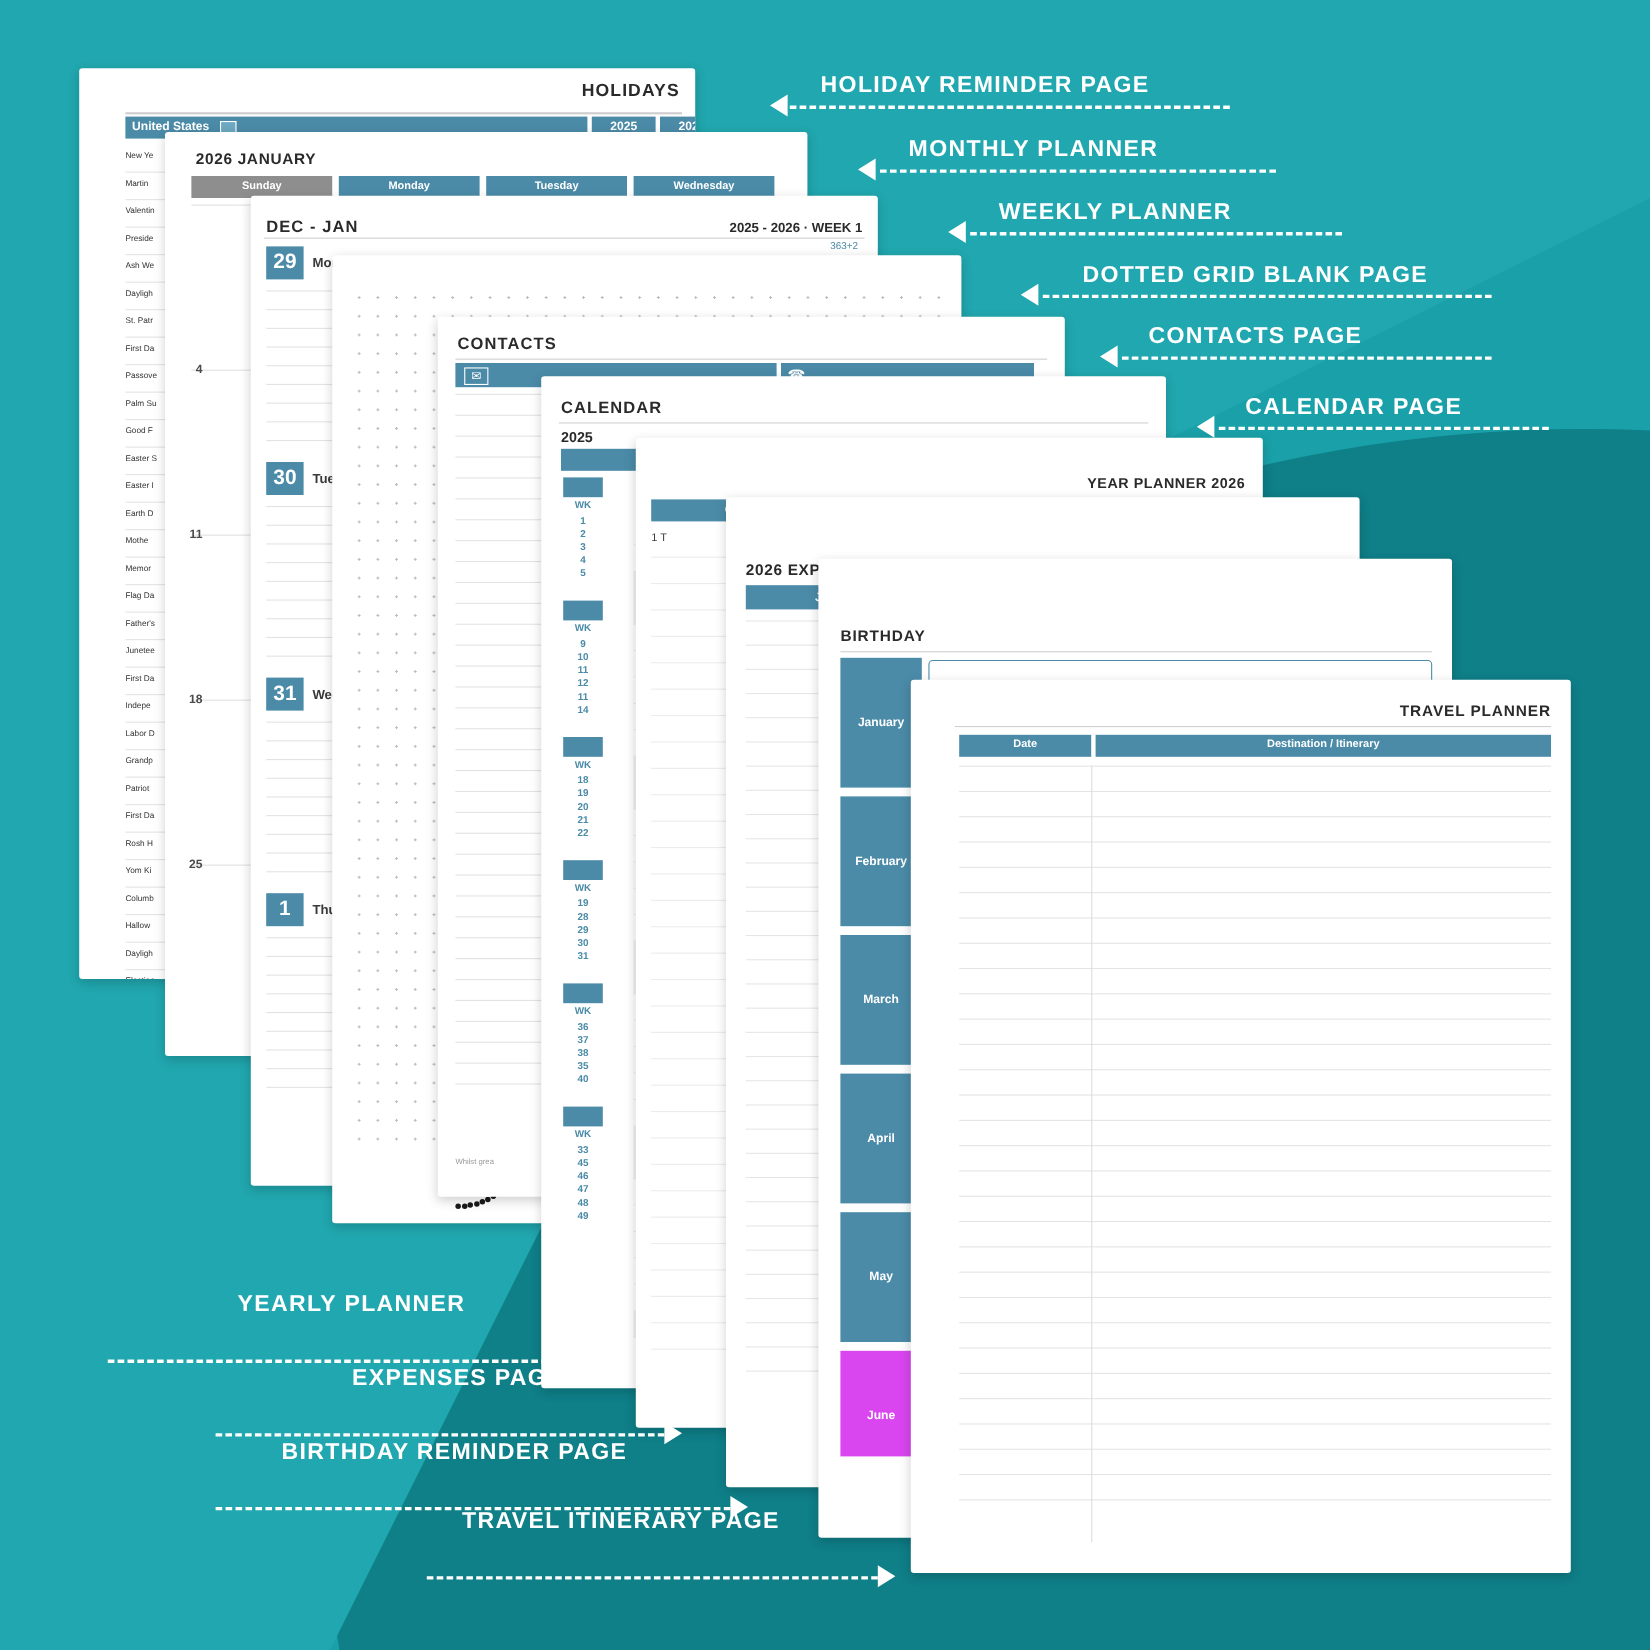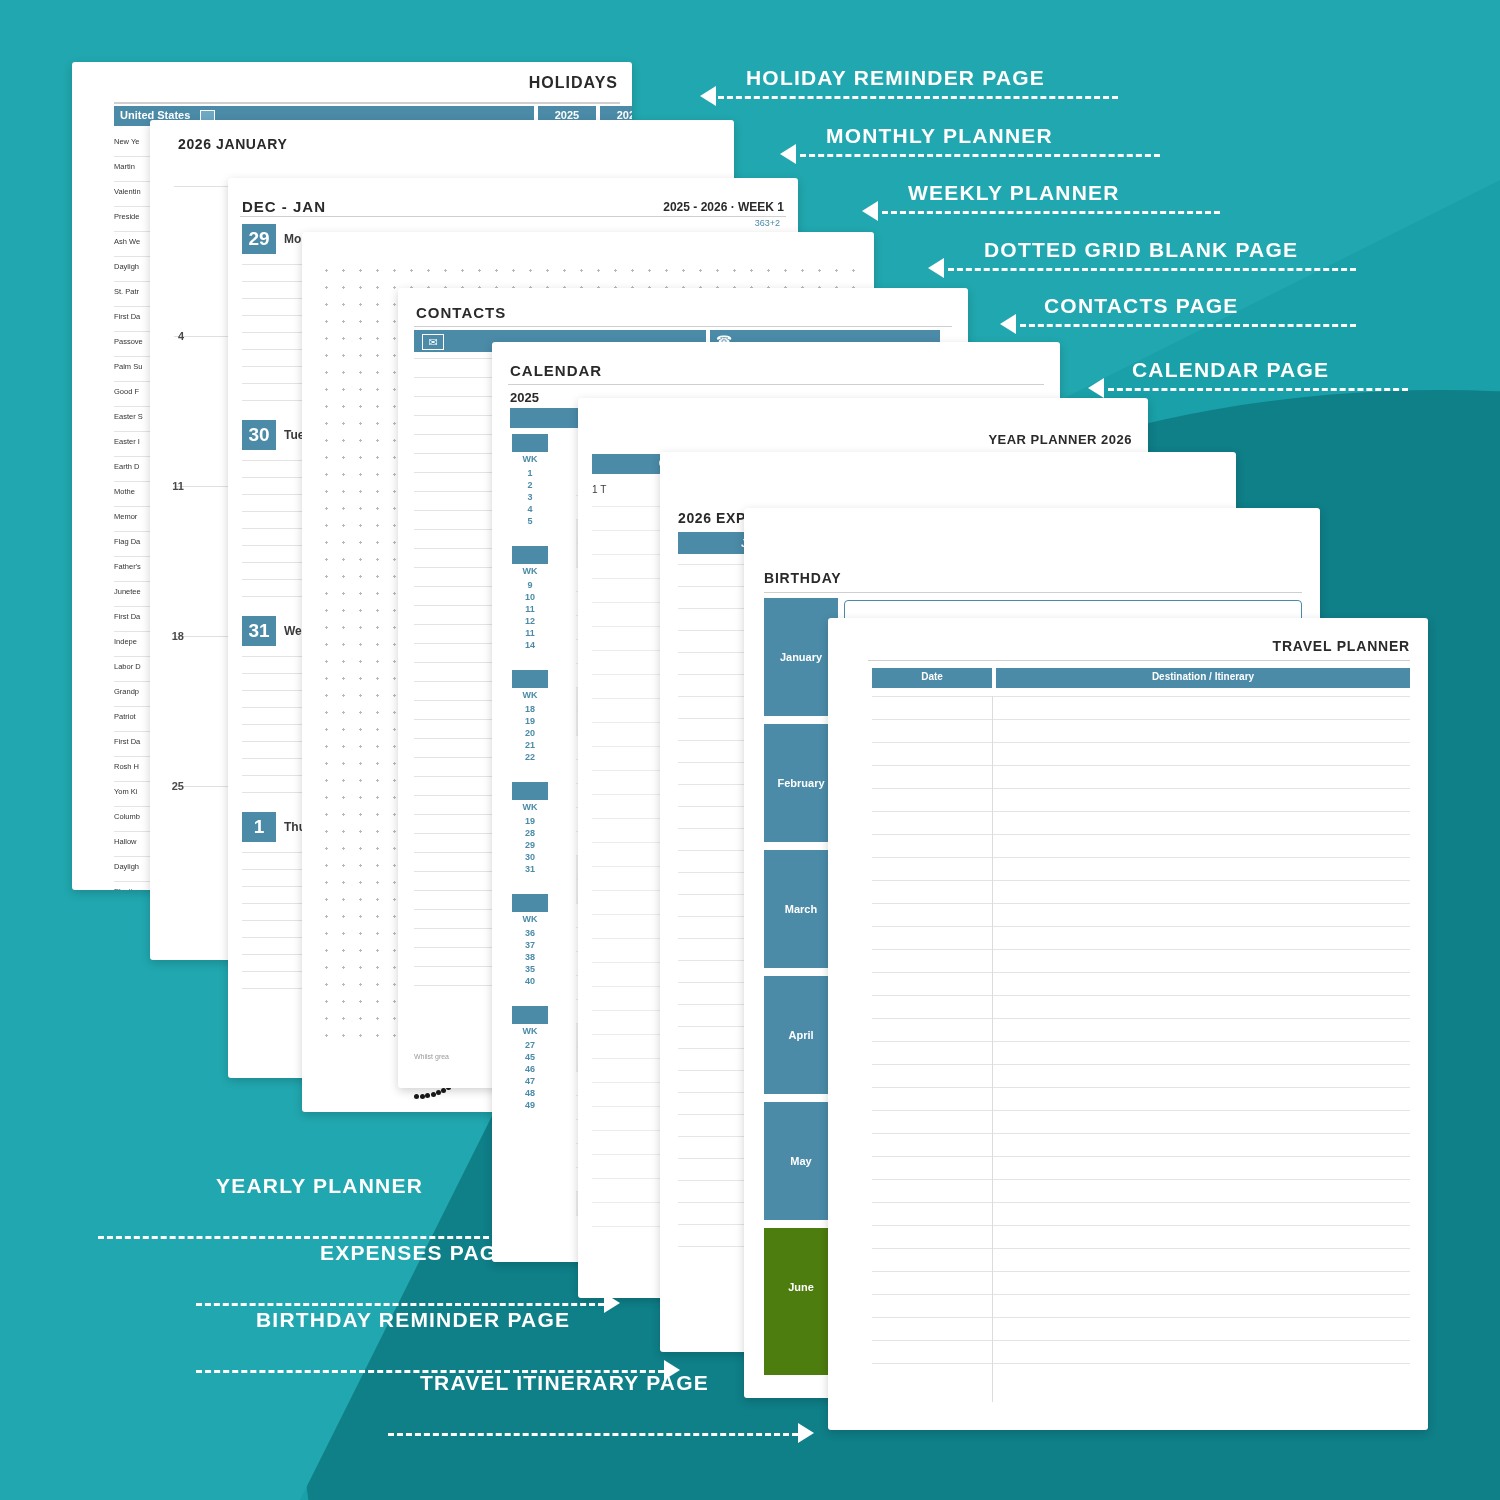--- a/index.html
+++ b/index.html
@@ -132,20 +132,26 @@
       <span style="left: 78.7921px; top: 69.6827px;"></span>
       <span style="left: 73.2733px; top: 70.9665px;"></span>
       <span style="left: 67.6603px; top: 71.7411px;"></span>
       <span style="left: 62px; top: 72px;"></span>
     </div>
 </div>
 
 <div class="sheet" style="left:150px;top:120px;width:584px;height:840px;">
   <div style="position:absolute;left:28px;top:16px;font-size:14px;font-weight:bold;color:#2a2a2a;letter-spacing:.6px;">2026 JANUARY</div>
 
+  <div id="monthly-weekdays" style="position:absolute;left:24px;top:40px;right:10px;height:22px;">
+      <div style="position:absolute;left:0px;top:0;width:128px;height:20px;background:#8e8e8e;color:#fff;font-size:10px;font-weight:bold;text-align:center;line-height:20px;">Sunday</div>
+      <div style="position:absolute;left:134px;top:0;width:128px;height:20px;background:#4b8ba8;color:#fff;font-size:10px;font-weight:bold;text-align:center;line-height:20px;">Monday</div>
+      <div style="position:absolute;left:268px;top:0;width:128px;height:20px;background:#4b8ba8;color:#fff;font-size:10px;font-weight:bold;text-align:center;line-height:20px;">Tuesday</div>
+      <div style="position:absolute;left:402px;top:0;width:128px;height:20px;background:#4b8ba8;color:#fff;font-size:10px;font-weight:bold;text-align:center;line-height:20px;">Wednesday</div>
+    </div>
 
   <div id="monthly-grid" style="position:absolute;left:24px;top:66px;right:0;bottom:10px;">
       <div style="position:absolute;left:0;top:0px;right:0;height:148px;border-top:1px solid #e0e0e0;"></div>
       <div style="position:absolute;left:0;top:150px;right:0;height:148px;border-top:1px solid #e0e0e0;"></div>
       <div style="position:absolute;left:0;top:300px;right:0;height:148px;border-top:1px solid #e0e0e0;"></div>
       <div style="position:absolute;left:0;top:450px;right:0;height:148px;border-top:1px solid #e0e0e0;"></div>
       <div style="position:absolute;left:0;top:600px;right:0;height:148px;border-top:1px solid #e0e0e0;"></div>
       <div style="position:absolute;left:-16px;top:144px;width:26px;font-size:11px;font-weight:bold;color:#4a4a4a;text-align:right;">4</div>
       <div style="position:absolute;left:-16px;top:294px;width:26px;font-size:11px;font-weight:bold;color:#4a4a4a;text-align:right;">11</div>
       <div style="position:absolute;left:-16px;top:444px;width:26px;font-size:11px;font-weight:bold;color:#4a4a4a;text-align:right;">18</div>
@@ -400,21 +406,21 @@
       <div style="position:absolute;left:0;top:430px;width:36px;text-align:center;font-size:9px;font-weight:bold;color:#4b8ba8;">31</div>
       <div style="position:absolute;left:0;top:460px;width:36px;height:18px;background:#4b8ba8;"></div>
       <div style="position:absolute;left:0;top:480px;width:36px;text-align:center;font-size:9px;font-weight:bold;color:#4b8ba8;">WK</div>
       <div style="position:absolute;left:0;top:494px;width:36px;text-align:center;font-size:9px;font-weight:bold;color:#4b8ba8;">36</div>
       <div style="position:absolute;left:0;top:506px;width:36px;text-align:center;font-size:9px;font-weight:bold;color:#4b8ba8;">37</div>
       <div style="position:absolute;left:0;top:518px;width:36px;text-align:center;font-size:9px;font-weight:bold;color:#4b8ba8;">38</div>
       <div style="position:absolute;left:0;top:530px;width:36px;text-align:center;font-size:9px;font-weight:bold;color:#4b8ba8;">35</div>
       <div style="position:absolute;left:0;top:542px;width:36px;text-align:center;font-size:9px;font-weight:bold;color:#4b8ba8;">40</div>
       <div style="position:absolute;left:0;top:572px;width:36px;height:18px;background:#4b8ba8;"></div>
       <div style="position:absolute;left:0;top:592px;width:36px;text-align:center;font-size:9px;font-weight:bold;color:#4b8ba8;">WK</div>
-      <div style="position:absolute;left:0;top:606px;width:36px;text-align:center;font-size:9px;font-weight:bold;color:#4b8ba8;">27</div>
+      <div style="position:absolute;left:0;top:606px;width:36px;text-align:center;font-size:9px;font-weight:bold;color:#4b8ba8;">33</div>
       <div style="position:absolute;left:0;top:618px;width:36px;text-align:center;font-size:9px;font-weight:bold;color:#4b8ba8;">45</div>
       <div style="position:absolute;left:0;top:630px;width:36px;text-align:center;font-size:9px;font-weight:bold;color:#4b8ba8;">46</div>
       <div style="position:absolute;left:0;top:642px;width:36px;text-align:center;font-size:9px;font-weight:bold;color:#4b8ba8;">47</div>
       <div style="position:absolute;left:0;top:654px;width:36px;text-align:center;font-size:9px;font-weight:bold;color:#4b8ba8;">48</div>
       <div style="position:absolute;left:0;top:666px;width:36px;text-align:center;font-size:9px;font-weight:bold;color:#4b8ba8;">49</div>
     </div>
 
   <div class="arc" style="position:absolute;left:50px;bottom:-50px;width:140px;height:140px;">
       <span style="left: 120.261px; top: -11.2052px;"></span>
       <span style="left: 121.954px; top: -5.79778px;"></span>
@@ -617,21 +623,21 @@
 <div class="sheet" style="left:744px;top:508px;width:576px;height:890px;">
   <div style="position:absolute;left:20px;top:62px;font-size:14px;font-weight:bold;color:#2a2a2a;letter-spacing:.8px;">BIRTHDAY</div>
   <div style="position:absolute;left:20px;right:18px;top:84px;height:1px;background:#cfcfcf;"></div>
 
   <div id="birthday-months" style="position:absolute;left:20px;top:90px;width:74px;bottom:20px;">
       <div style="position:absolute;left:0;top:0px;width:74px;height:118px;background:#4b8ba8;color:#fff;font-size:11px;font-weight:bold;text-align:center;line-height:118px;">January</div>
       <div style="position:absolute;left:0;top:126px;width:74px;height:118px;background:#4b8ba8;color:#fff;font-size:11px;font-weight:bold;text-align:center;line-height:118px;">February</div>
       <div style="position:absolute;left:0;top:252px;width:74px;height:118px;background:#4b8ba8;color:#fff;font-size:11px;font-weight:bold;text-align:center;line-height:118px;">March</div>
       <div style="position:absolute;left:0;top:378px;width:74px;height:118px;background:#4b8ba8;color:#fff;font-size:11px;font-weight:bold;text-align:center;line-height:118px;">April</div>
       <div style="position:absolute;left:0;top:504px;width:74px;height:118px;background:#4b8ba8;color:#fff;font-size:11px;font-weight:bold;text-align:center;line-height:118px;">May</div>
-      <div style="position:absolute;left:0;top:630px;width:74px;height:147px;background:#4d7c0f;color:#fff;font-size:11px;font-weight:bold;text-align:center;line-height:118px;">June</div>
+      <div style="position:absolute;left:0;top:630px;width:74px;height:96px;background:#d946ef;color:#fff;font-size:11px;font-weight:bold;text-align:center;line-height:118px;">June</div>
     </div>
 
   <div style="position:absolute;left:100px;top:92px;right:18px;bottom:20px;border:1px solid #4b8ba8;border-radius:4px;"></div>
 
   <div class="arc" style="position:absolute;left:50px;bottom:-50px;width:140px;height:140px;">
       <span style="left: 120.261px; top: -11.2052px;"></span>
       <span style="left: 121.954px; top: -5.79778px;"></span>
       <span style="left: 123.145px; top: -0.258362px;"></span>
       <span style="left: 123.827px; top: 5.36673px;"></span>
       <span style="left: 123.991px; top: 11.0305px;"></span>

